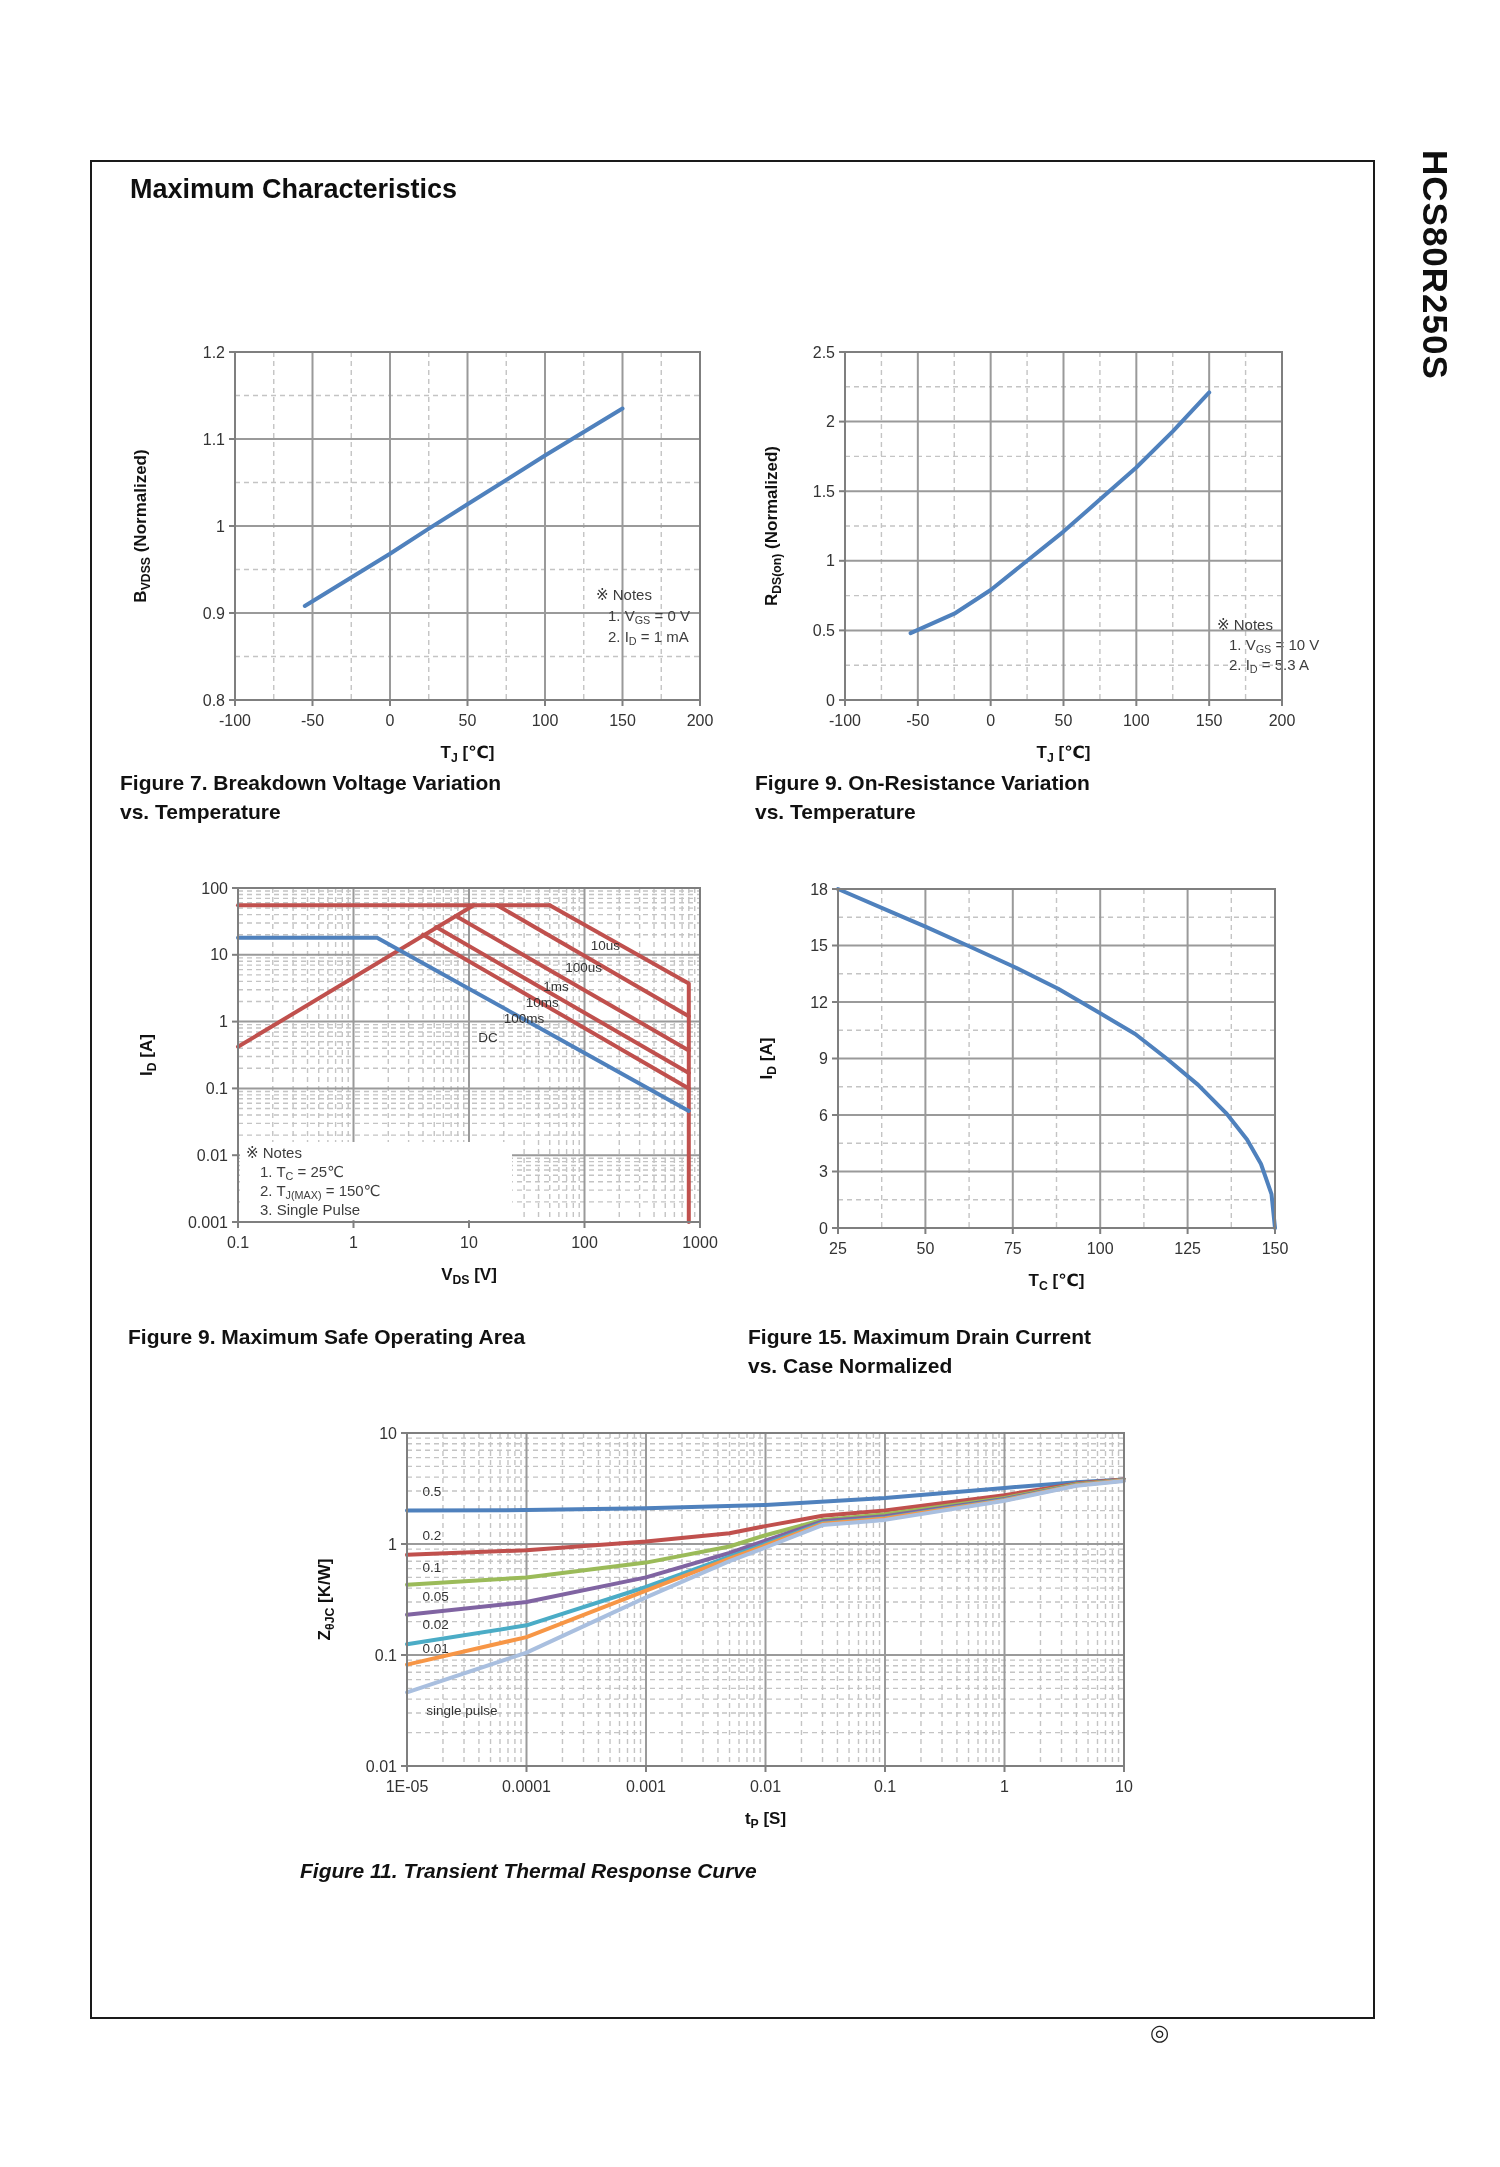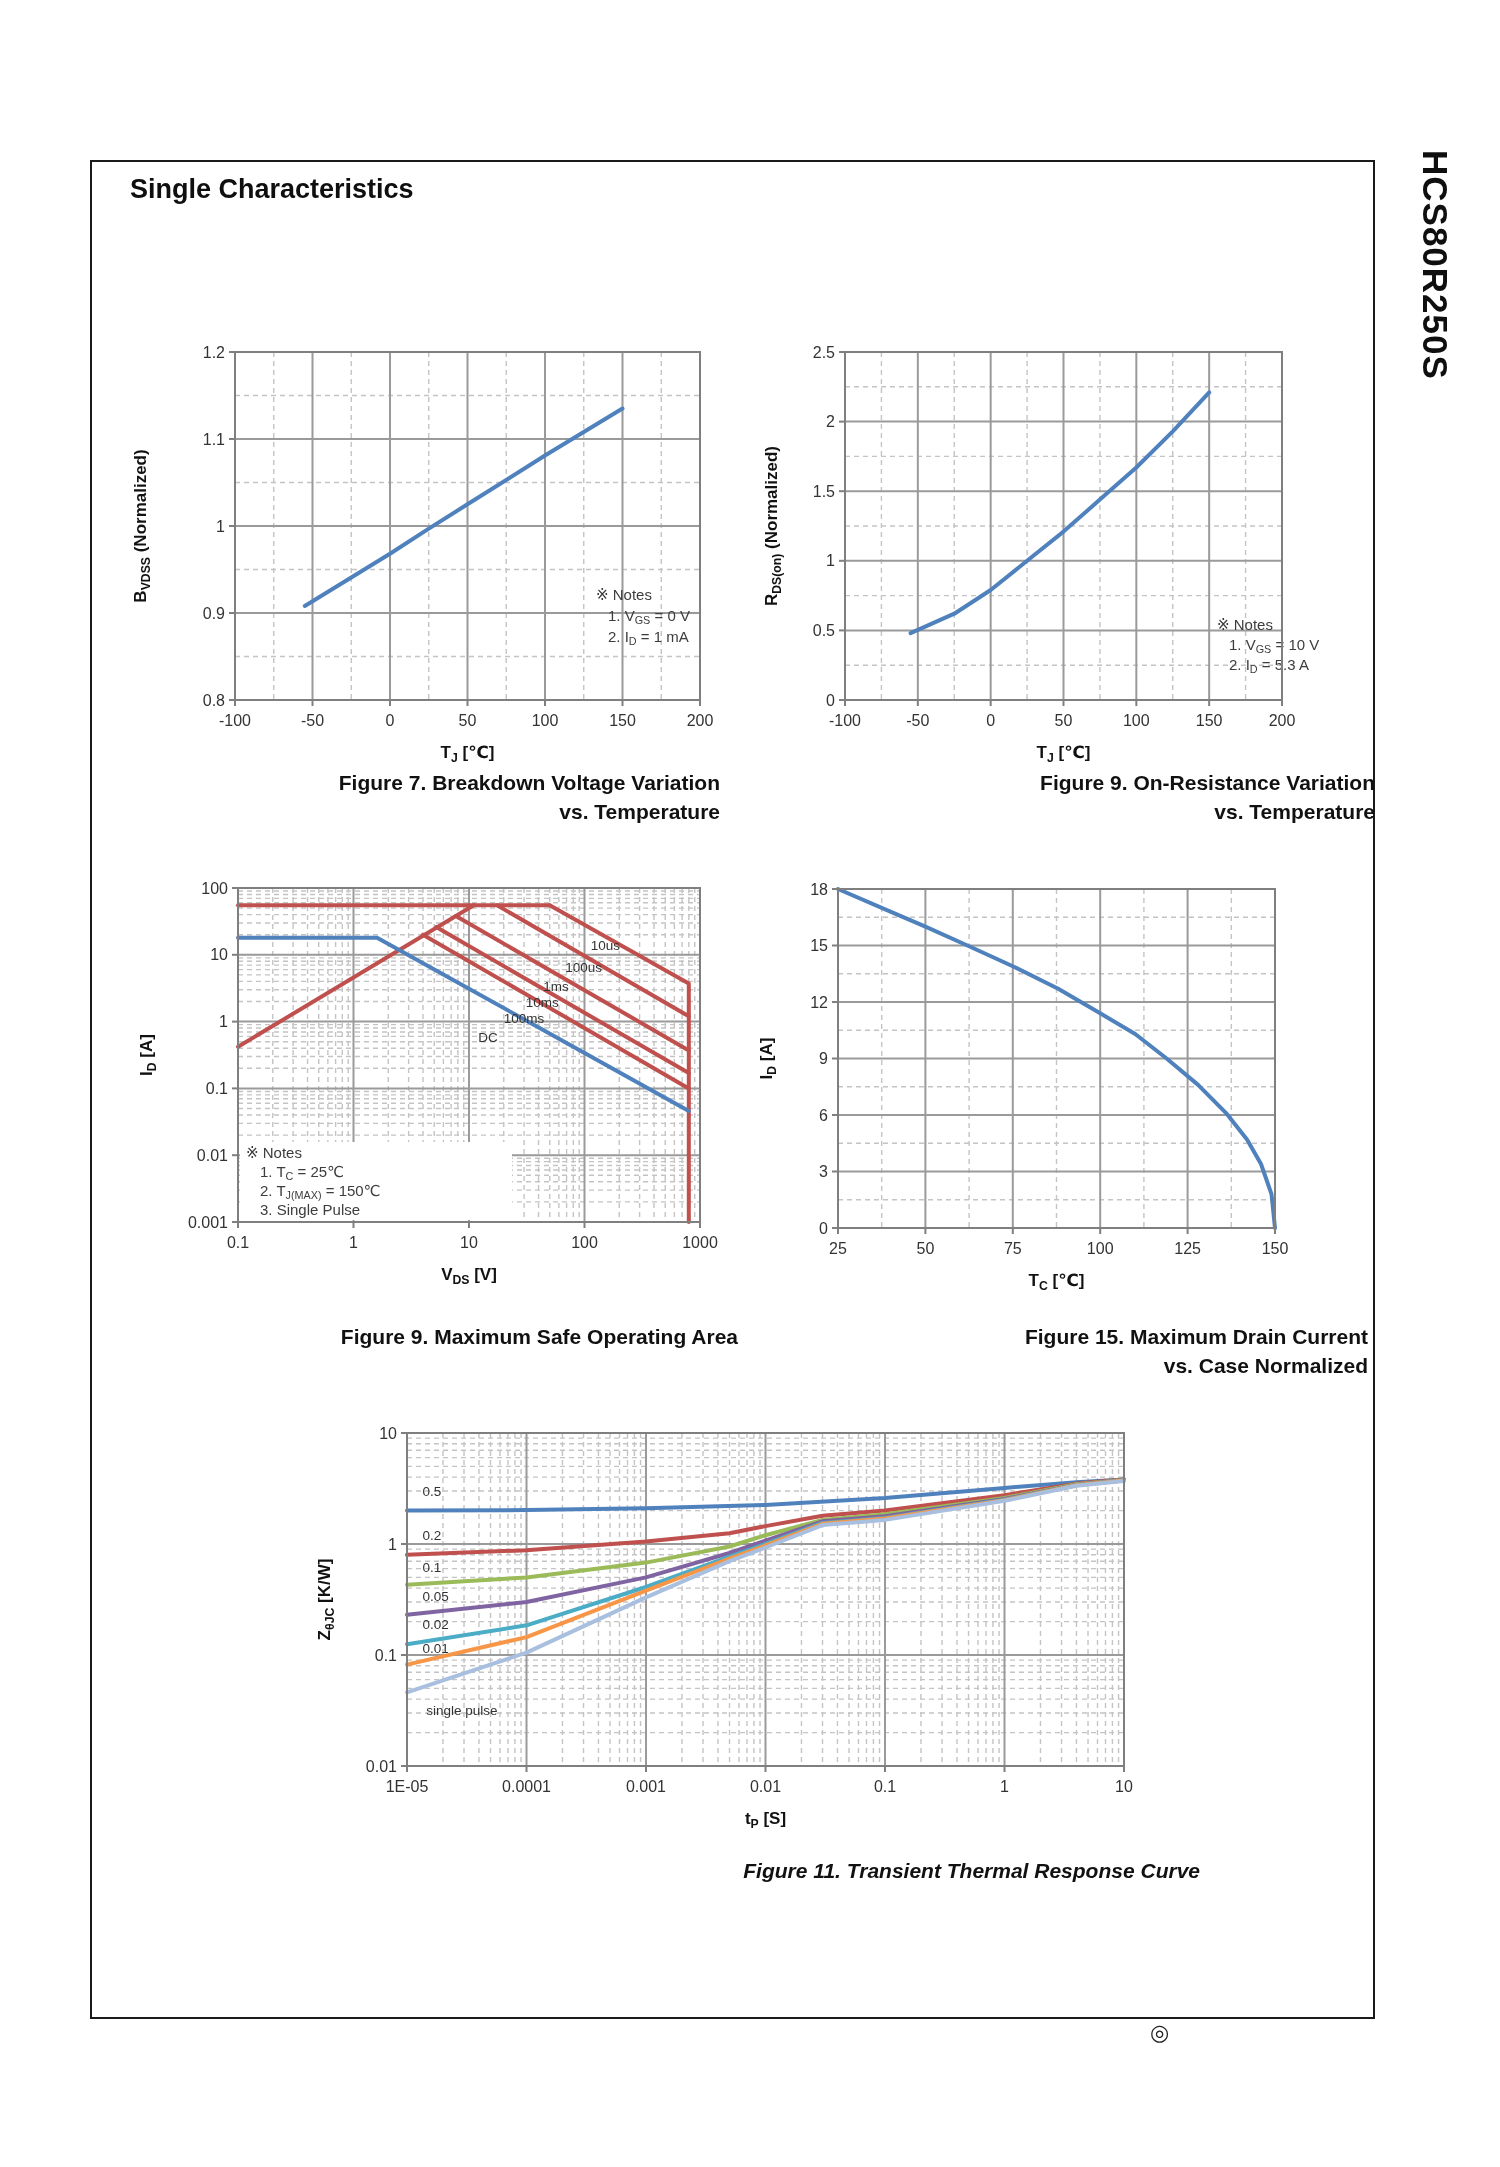--- a/index.html
+++ b/index.html
@@ -14,32 +14,32 @@
   .page-title{
     position:absolute;left:130px;top:174px;font-size:27px;font-weight:bold;color:#0f0f0f;
   }
   .side-label{
     position:absolute;left:1455px;top:150px;font-size:35px;font-weight:bold;
     white-space:nowrap;transform:rotate(90deg);transform-origin:left top;letter-spacing:1px;color:#0f0f0f;
   }
   .chart{position:absolute;}
   .chart svg{display:block;font-family:"Liberation Sans","DejaVu Sans",sans-serif;}
   .caption{
-    position:absolute;text-align:right;font-size:21px;font-weight:bold;
+    position:absolute;text-align:left;font-size:21px;font-weight:bold;
     line-height:29px;color:#111;
   }
   .footer-symbol{
     position:absolute;left:1150px;top:2020px;font-size:22px;color:#222;
   }
 </style>
 </head>
 <body>
 
 <div class="frame"></div>
-<div class="page-title">Single Characteristics</div>
+<div class="page-title">Maximum Characteristics</div>
 <div class="side-label">HCS80R250S</div>
 
 <div id="fig7" class="chart" style="left: 120px; top: 326px;">
     <svg width="600" height="436">
       <g stroke="#c4c4c4" stroke-width="1.4" stroke-dasharray="5 4">
         <line x1="153.75" y1="26" x2="153.75" y2="374"></line>
         <line x1="231.25" y1="26" x2="231.25" y2="374"></line>
         <line x1="308.75" y1="26" x2="308.75" y2="374"></line>
         <line x1="386.25" y1="26" x2="386.25" y2="374"></line>
         <line x1="463.75" y1="26" x2="463.75" y2="374"></line>

